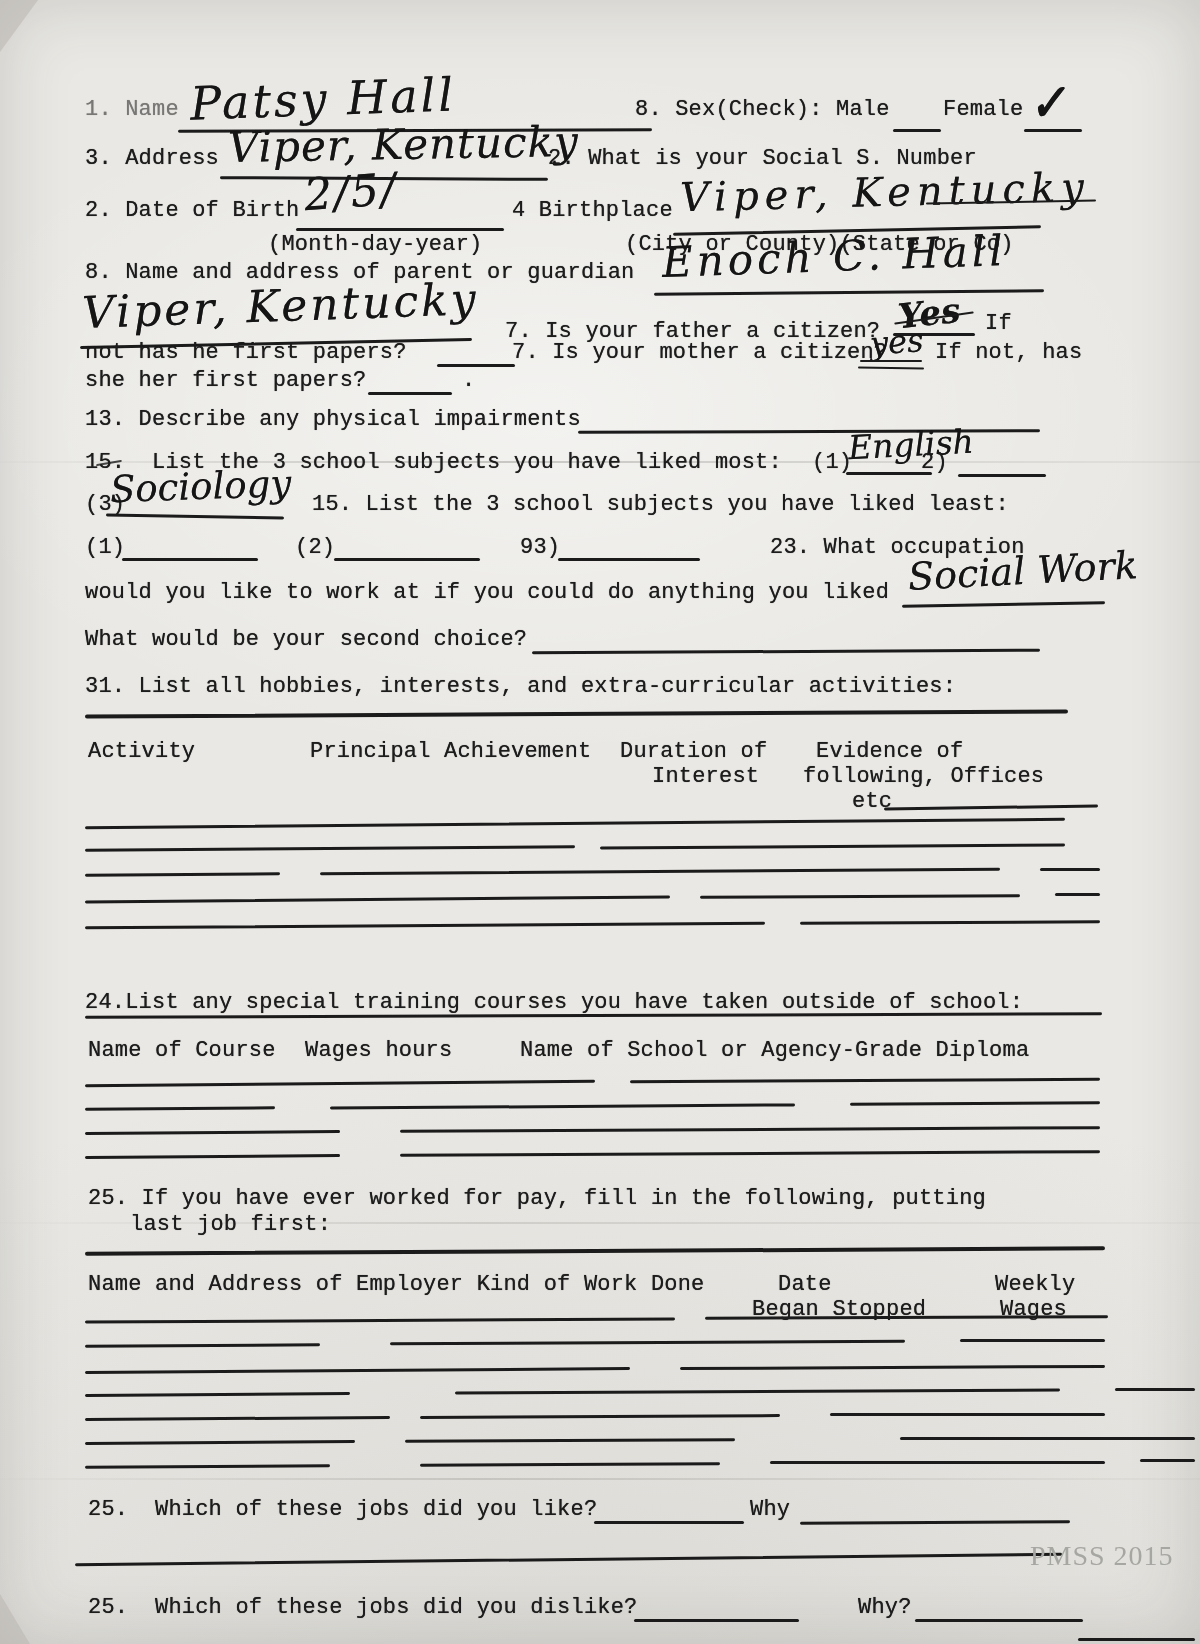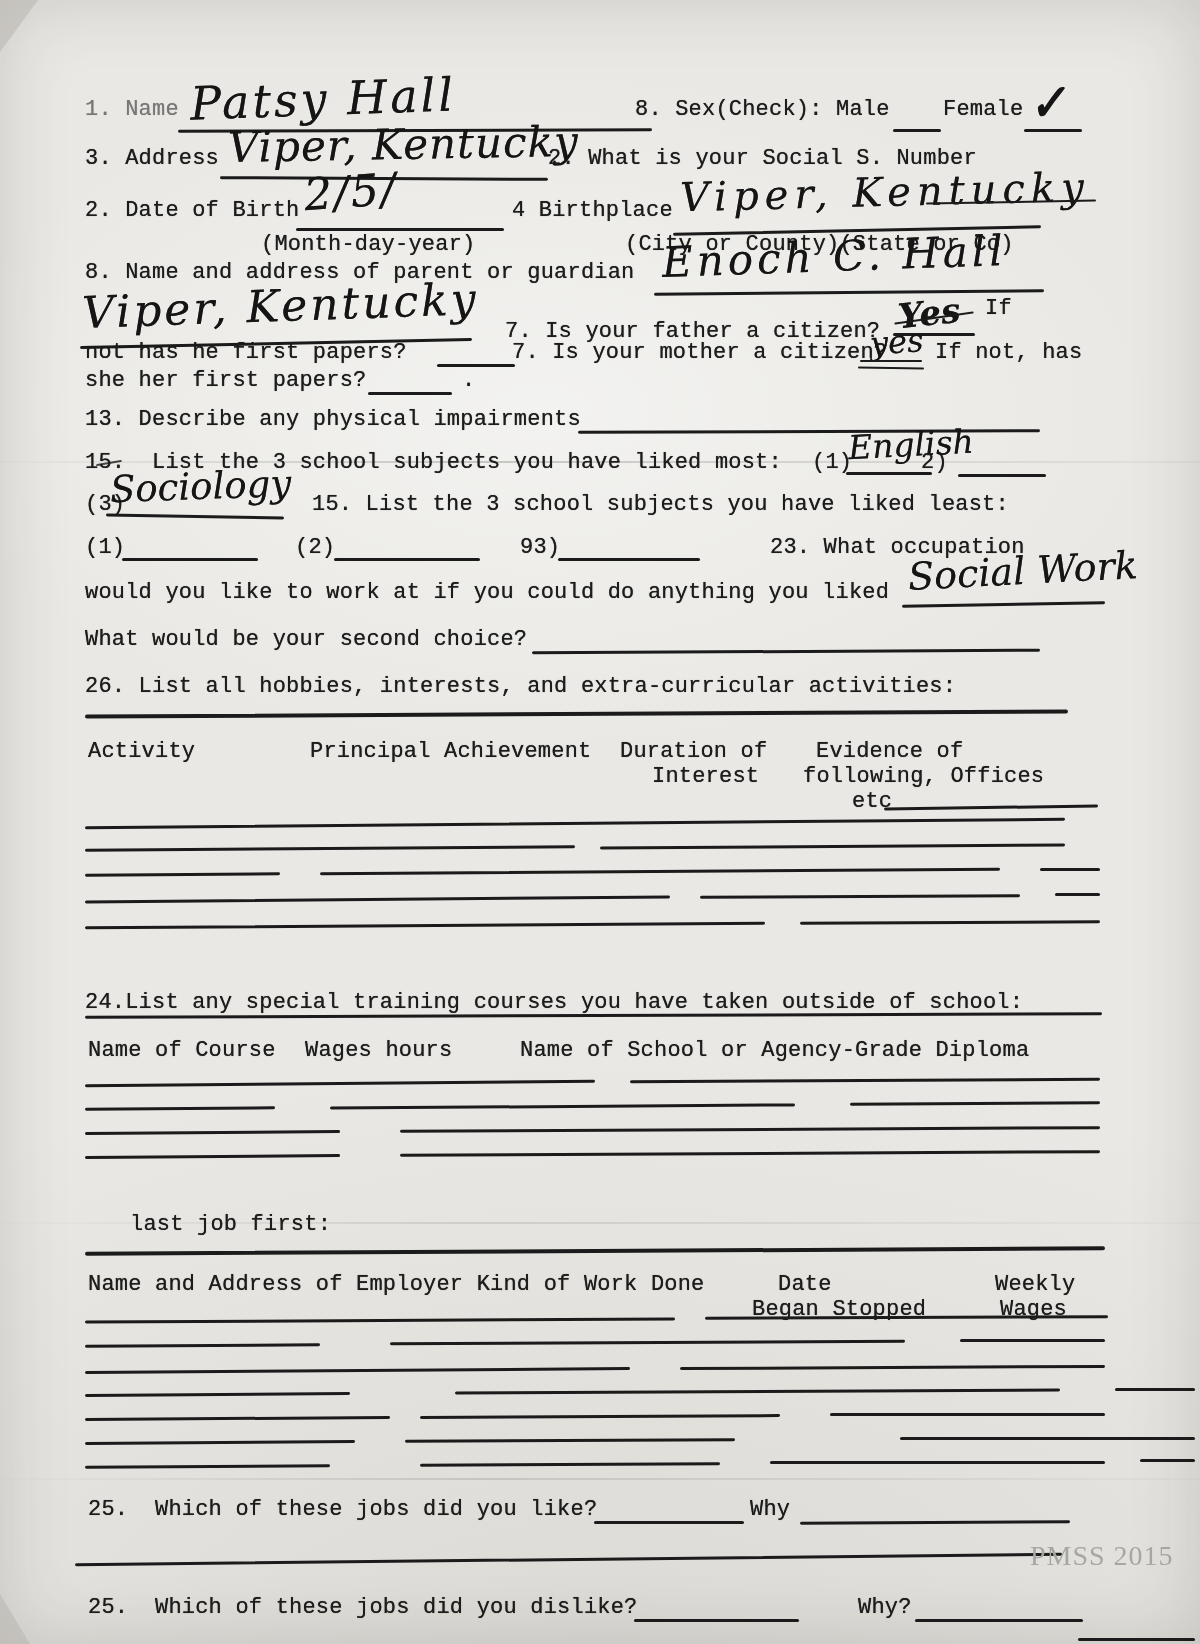--- a/index.html
+++ b/index.html
@@ -52,38 +52,38 @@
   <span class="hw" style="left:1028px;top:80px;font-size:46px;font-weight:bold;transform:rotate(-8deg);">✓</span>
 
   <span class="t" style="left:85px;top:146px;">3. Address</span>
   <span class="hw" style="left:228px;top:124px;font-size:42px;letter-spacing:1px;transform:rotate(-1deg);">Viper, Kentucky</span>
   <div class="rule" style="left:220px;top:177px;width:328px;transform:rotate(.3deg);"></div>
   <span class="t" style="left:548px;top:146px;">2. What is your Social S. Number</span>
 
   <span class="t" style="left:85px;top:198px;">2. Date of Birth</span>
   <span class="hw" style="left:304px;top:170px;font-size:44px;letter-spacing:2px;transform:rotate(-4deg);">2/5/</span>
   <div class="rule" style="left:296px;top:228px;width:208px;"></div>
-  <span class="t" style="left:261px;top:232px;text-align:center;">(Month-day-year)</span>
+  <span class="t" style="left:268px;top:232px;text-align:center;">(Month-day-year)</span>
   <span class="t" style="left:512px;top:198px;">4 Birthplace</span>
   <span class="hw" style="left:680px;top:172px;font-size:40px;letter-spacing:6px;transform:rotate(-1.5deg);">Viper, Kentucky</span>
   <div class="rule thin" style="left:926px;top:201px;width:170px;transform:rotate(-1deg);"></div>
   <div class="rule" style="left:673px;top:229px;width:368px;transform:rotate(-1.2deg);"></div>
   <span class="t" style="left:625px;top:232px;">(City or County)(State or Co)</span>
 
   <span class="t" style="left:85px;top:260px;">8. Name and address of parent or guardian</span>
   <span class="hw" style="left:662px;top:236px;font-size:42px;letter-spacing:4px;transform:rotate(-2deg);">Enoch C. Hall</span>
   <div class="rule" style="left:654px;top:291px;width:390px;transform:rotate(-.5deg);"></div>
 
   <span class="hw" style="left:82px;top:284px;font-size:44px;letter-spacing:3px;transform:rotate(-2deg);">Viper, Kentucky</span>
   <div class="rule" style="left:80px;top:342px;width:392px;transform:rotate(-1.2deg);"></div>
   <span class="t" style="left:505px;top:311px;margin-top:8px;">7. Is your father a citizen?</span>
   <span class="hw" style="left:898px;top:296px;font-size:34px;font-weight:bold;transform:rotate(-6deg);">Yes</span>
   <div class="rule thin" style="left:894px;top:317px;width:80px;transform:rotate(-8deg);"></div>
   <div class="rule" style="left:893px;top:333px;width:82px;"></div>
-  <span class="t" style="left:985px;top:296px;">If</span>
+  <span class="t" style="left:985px;top:311px;">If</span>
 
   <span class="t" style="left:85px;top:340px;">not has he first papers?</span>
   <div class="rule" style="left:437px;top:364px;width:78px;"></div>
   <span class="t" style="left:512px;top:340px;">7. Is your mother a citizen?</span>
   <span class="hw" style="left:870px;top:326px;font-size:32px;transform:rotate(-4deg);">yes</span>
   <div class="rule thin" style="left:860px;top:360px;width:62px;"></div>
   <div class="rule thin" style="left:858px;top:367px;width:66px;transform:rotate(1deg);"></div>
   <span class="t" style="left:935px;top:340px;">If not, has</span>
   <span class="t" style="left:85px;top:368px;">she her first papers?</span>
   <div class="rule" style="left:368px;top:392px;width:84px;"></div>
@@ -112,21 +112,21 @@
   <span class="t" style="left:520px;top:535px;">93)</span>
   <div class="rule" style="left:558px;top:558px;width:142px;"></div>
 
   <span class="t" style="left:770px;top:535px;">23. What occupation</span>
   <span class="t" style="left:85px;top:580px;">would you like to work at if you could do anything you liked</span>
   <span class="hw" style="left:908px;top:552px;font-size:38px;transform:rotate(-3deg);">Social Work</span>
   <div class="rule" style="left:902px;top:603px;width:203px;transform:rotate(-1deg);"></div>
   <span class="t" style="left:85px;top:627px;">What would be your second choice?</span>
   <div class="rule" style="left:532px;top:650px;width:508px;transform:rotate(-.3deg);"></div>
 
-  <span class="t" style="left:85px;top:674px;">26. List all hobbies, interests, and extra-curricular activities:</span>
+  <span class="t" style="left:85px;top:674px;">31. List all hobbies, interests, and extra-curricular activities:</span>
   <div class="rule thick" style="left:85px;top:712px;width:983px;transform:rotate(-.3deg);"></div>
 
   <span class="t" style="left:88px;top:739px;">Activity</span>
   <span class="t" style="left:310px;top:739px;">Principal Achievement</span>
   <span class="t" style="left:620px;top:739px;">Duration of</span>
   <span class="t" style="left:816px;top:739px;">Evidence of</span>
   <span class="t" style="left:652px;top:764px;">Interest</span>
   <span class="t" style="left:803px;top:764px;">following, Offices</span>
   <span class="t" style="left:852px;top:789px;">etc</span>
   <div class="rule" style="left:884px;top:806px;width:214px;transform:rotate(-.8deg);"></div>
@@ -152,20 +152,21 @@
   <div class="rule" style="left:85px;top:1082px;width:510px;transform:rotate(-.5deg);"></div>
   <div class="rule" style="left:630px;top:1079px;width:470px;transform:rotate(-.3deg);"></div>
   <div class="rule" style="left:85px;top:1107px;width:190px;transform:rotate(-.4deg);"></div>
   <div class="rule" style="left:330px;top:1105px;width:465px;transform:rotate(-.4deg);"></div>
   <div class="rule" style="left:850px;top:1102px;width:250px;transform:rotate(-.3deg);"></div>
   <div class="rule" style="left:85px;top:1131px;width:255px;transform:rotate(-.4deg);"></div>
   <div class="rule" style="left:400px;top:1128px;width:700px;transform:rotate(-.3deg);"></div>
   <div class="rule" style="left:85px;top:1155px;width:255px;transform:rotate(-.4deg);"></div>
   <div class="rule" style="left:400px;top:1152px;width:700px;transform:rotate(-.3deg);"></div>
 
+  <span class="t" style="left:88px;top:1186px;">25. If you have ever worked for pay, fill in the following, putting</span>
   <span class="t" style="left:130px;top:1212px;">last job first:</span>
   <div class="rule thick" style="left:85px;top:1249px;width:1020px;transform:rotate(-.3deg);"></div>
 
   <span class="t" style="left:88px;top:1272px;">Name and Address of Employer Kind of Work Done</span>
   <span class="t" style="left:778px;top:1272px;">Date</span>
   <span class="t" style="left:995px;top:1272px;">Weekly</span>
   <span class="t" style="left:752px;top:1297px;">Began Stopped</span>
   <span class="t" style="left:1000px;top:1297px;">Wages</span>
 
   <div class="rule" style="left:85px;top:1319px;width:590px;transform:rotate(-.3deg);"></div>

